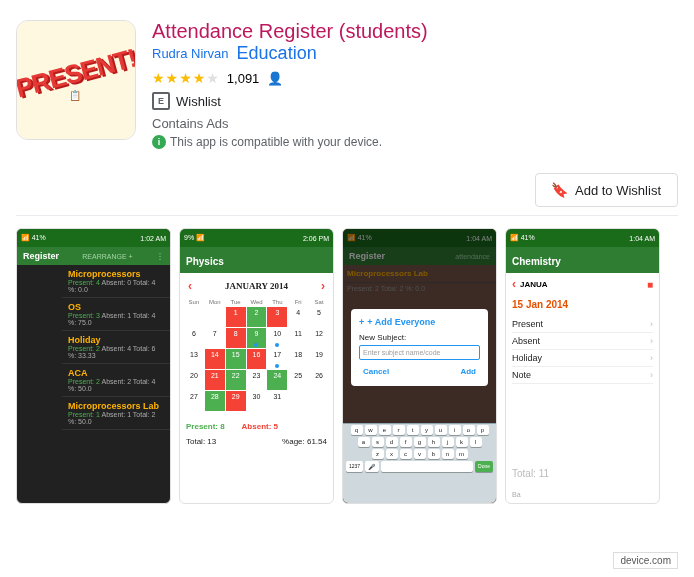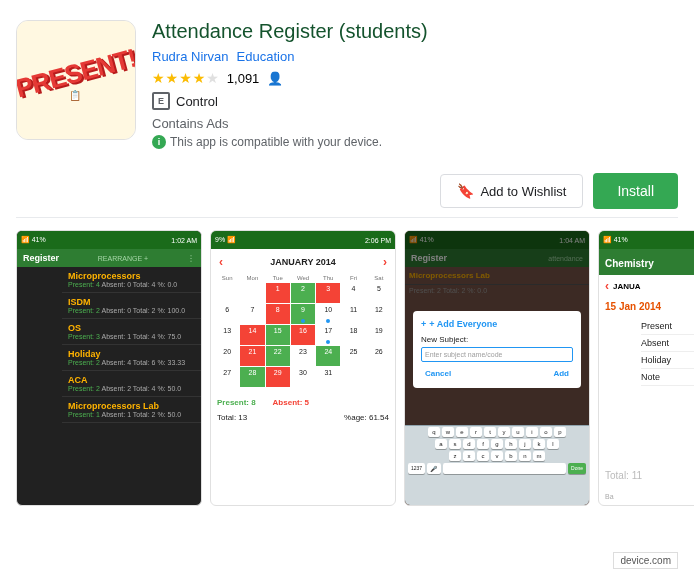--- a/index.html
+++ b/index.html
@@ -54,40 +54,40 @@
       line-height: 1;
     }
 
     .app-info {
       flex: 1;
     }
 
     .app-title {
       font-size: 20px;
       font-weight: 400;
-      color: #14532d;
-      margin-bottom: 6px;
+      color: #be185d;
+      margin-bottom: 0;
     }
 
     .app-meta {
       display: flex;
       gap: 8px;
       align-items: center;
       margin-bottom: 6px;
     }
 
     .developer-name {
       color: #1a73e8;
       font-size: 13px;
       text-decoration: none;
     }
 
     .category-name {
       color: #1a73e8;
-      font-size: 13px;
+      font-size: 18px;
       text-decoration: none;
     }
 
     .rating-row {
       display: flex;
       align-items: center;
       gap: 8px;
       margin-bottom: 6px;
     }
 
@@ -215,21 +215,21 @@
       overflow: hidden;
     }
 
     .screenshots-row {
       display: flex;
       gap: 8px;
       padding: 0 16px;
     }
 
     .screenshot {
-      width: 186px;
+      width: 155px;
       height: 276px;
       border-radius: 6px;
       overflow: hidden;
       flex-shrink: 0;
       border: 1px solid #e0e0e0;
       position: relative;
       background: #1a1a1a;
     }
 
     
@@ -324,20 +324,21 @@
     .cal-nav {
       color: #f44336;
       font-size: 12px;
       font-weight: bold;
     }
 
     .cal-title {
       font-size: 9px;
       font-weight: bold;
       color: #212121;
+      font-family: Liberation Serif, serif;
     }
 
     .cal-grid {
       padding: 0 4px;
     }
 
     .cal-days-header {
       display: grid;
       grid-template-columns: repeat(7, 1fr);
       gap: 1px;
@@ -525,21 +526,20 @@
       font-weight: bold;
       color: #e65100;
       margin-bottom: 6px;
     }
 
     .att-option {
       font-size: 9px;
       color: #212121;
       padding: 3px 0;
       border-bottom: 1px solid #eee;
-      margin-left: 36px;
     }
 
     .att-chevron {
       float: right;
       color: #bbb;
     }
 
     .bottom-watermark {
       position: absolute;
       bottom: 8px;
@@ -578,36 +578,35 @@
         <span class="star">★</span>
         <span class="star">★</span>
         <span class="star">★</span>
         <span class="star empty">★</span>
       </div>
       <span class="rating-count">1,091</span>
       <span class="user-icon">👤</span>
     </div>
     <div class="age-rating">
       <span class="age-badge">E</span>
-      <span class="age-label">Control</span>
+      <span class="age-label">Wishlist</span>
     </div>
     <div class="contains-ads">Contains Ads</div>
     <div class="compatible-row">
       <span class="info-icon">i</span>
       <span>This app is compatible with your device.</span>
     </div>
   </div>
 </div>
 
 <div class="action-buttons">
   <button class="wishlist-btn">
     <span class="wishlist-icon">🔖</span>
     <span>Add to Wishlist</span>
   </button>
-  <button class="install-btn">Install</button>
 </div>
 
 <div class="divider"></div>
 
 <div class="screenshots-section">
   <div class="screenshots-row">
 
     <div class="screenshot ss1">
       <div class="ss-statusbar">
         <span>📶 41%</span>
@@ -617,24 +616,20 @@
         <span class="ss-toolbar-title">Register</span>
         <span class="ss-toolbar-btn">REARRANGE +</span>
         <span style="color:#a5d6a7;font-size:8px;">⋮</span>
       </div>
 
       <div class="subject-item">
         <div class="subject-name">Microprocessors</div>
         <div class="subject-stats"><span class="green">Present: 4</span> Absent: 0 Total: 4 %: 0.0</div>
       </div>
       <div class="subject-item">
-        <div class="subject-name">ISDM</div>
-        <div class="subject-stats"><span class="green">Present: 2</span> Absent: 0 Total: 2 %: 100.0</div>
-      </div>
-      <div class="subject-item">
         <div class="subject-name">OS</div>
         <div class="subject-stats"><span class="green">Present: 3</span> Absent: 1 Total: 4 %: 75.0</div>
       </div>
       <div class="subject-item">
         <div class="subject-name">Holiday</div>
         <div class="subject-stats"><span class="green">Present: 2</span> Absent: 4 Total: 6 %: 33.33</div>
       </div>
       <div class="subject-item">
         <div class="subject-name">ACA</div>
         <div class="subject-stats"><span class="green">Present: 2</span> Absent: 2 Total: 4 %: 50.0</div>
@@ -642,20 +637,23 @@
       <div class="subject-item">
         <div class="subject-name">Microprocessors Lab</div>
         <div class="subject-stats"><span class="green">Present: 1</span> Absent: 1 Total: 2 %: 50.0</div>
       </div>
     </div>
 
     <div class="screenshot ss2">
       <div class="ss2-status">
         <span>9% 📶</span>
           <span>2:06 PM</span>
+      </div>
+      <div class="ss2-toolbar">
+        <span class="ss2-toolbar-title">Physics</span>
       </div>
       <div class="calendar-header">
         <span class="cal-nav">‹</span>
         <span class="cal-title">JANUARY 2014</span>
         <span class="cal-nav">›</span>
       </div>
       <div class="cal-grid">
         <div class="cal-days-header">
           <div class="cal-day-label">Sun</div>
           <div class="cal-day-label">Mon</div>

